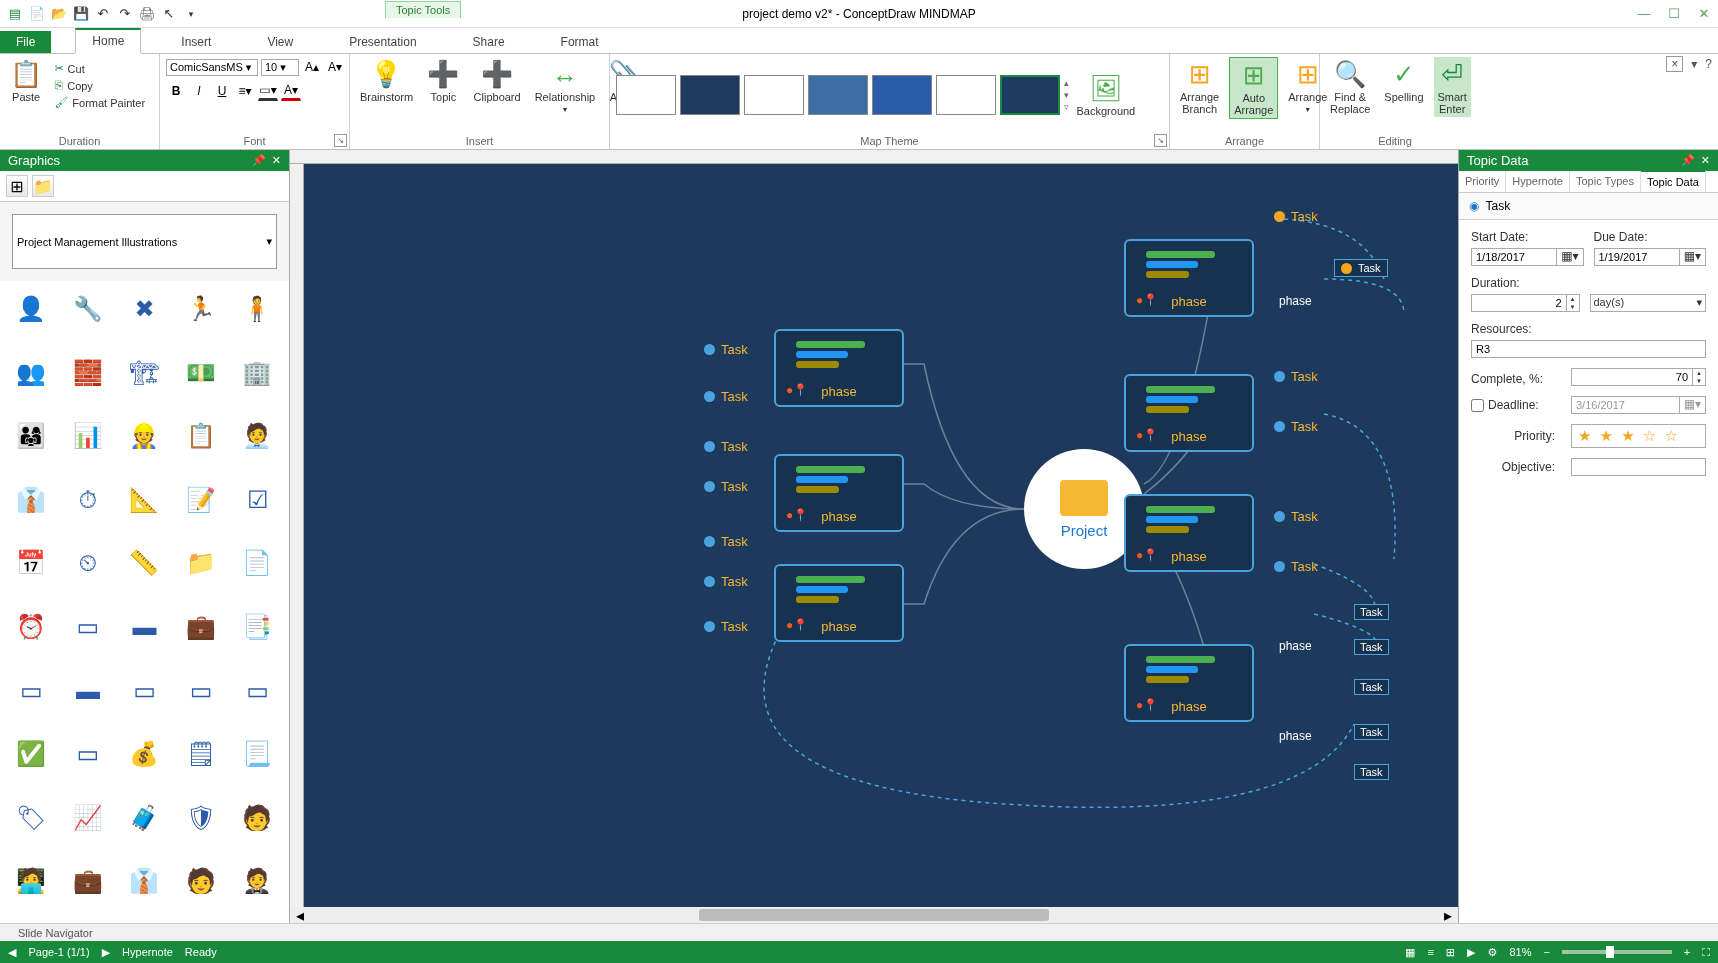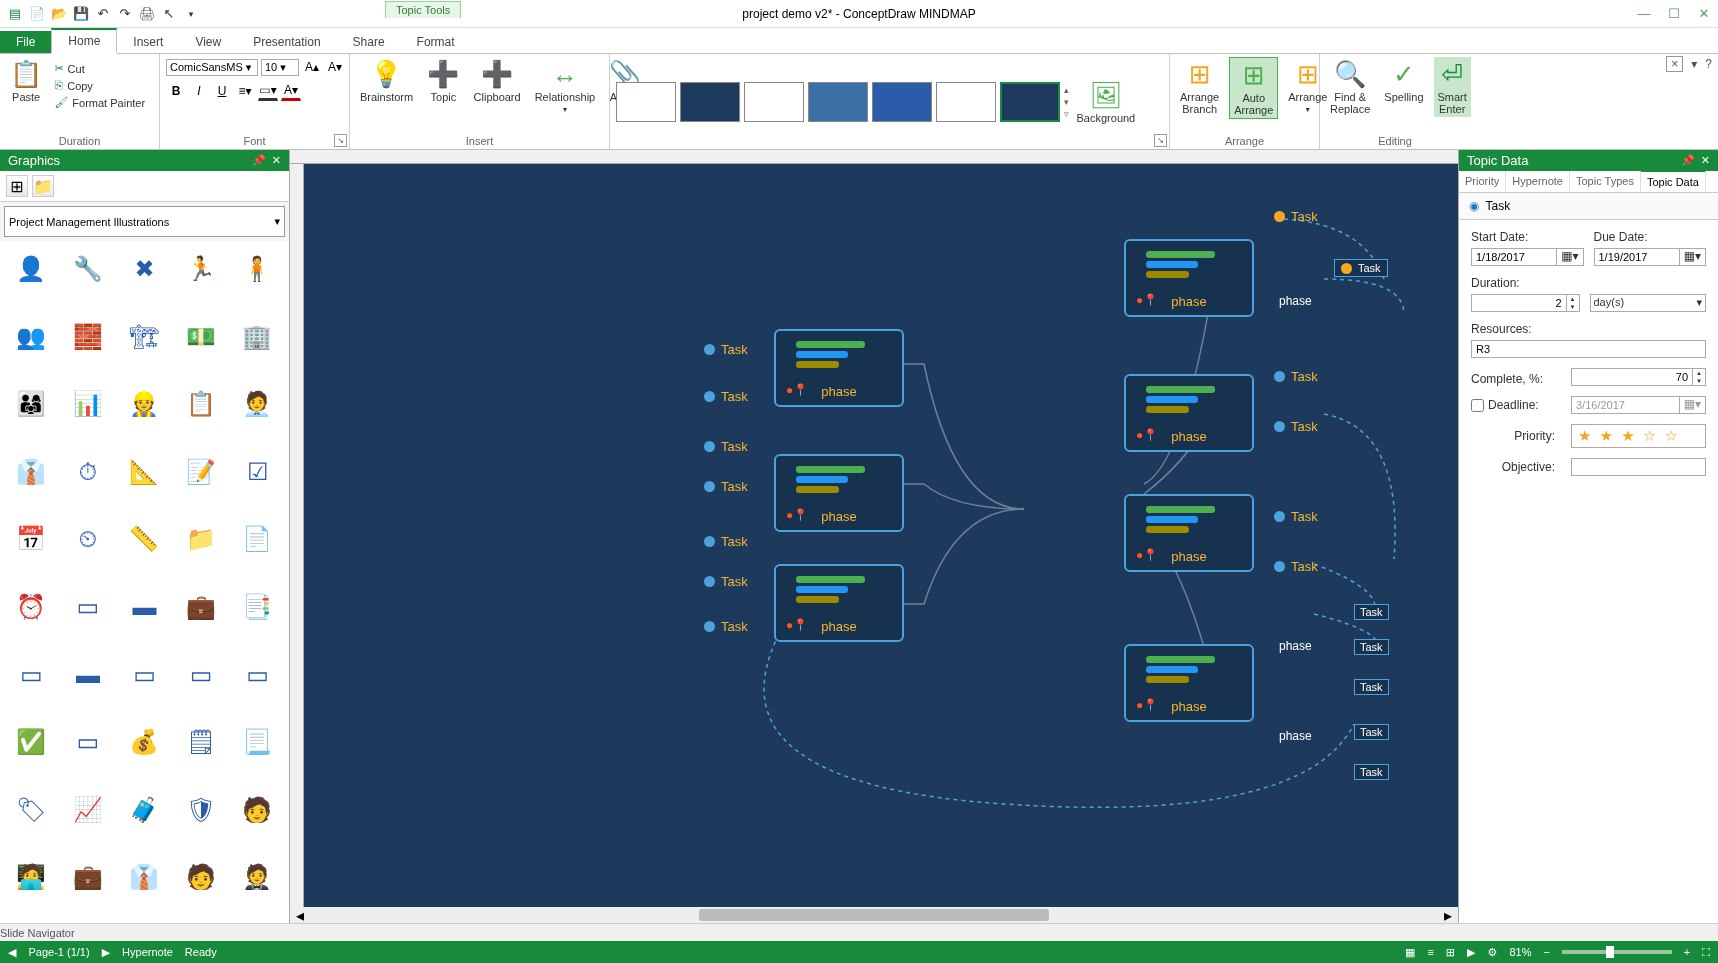--- a/index.html
+++ b/index.html
@@ -8,21 +8,21 @@
 
 .title-bar { height: 28px; background: #fff; border-bottom: 1px solid #ddd; display: flex; align-items: center; position: relative; }
 .qat { display: flex; gap: 4px; padding-left: 6px; align-items: center; }
 .qat-icon { width: 18px; height: 18px; display: flex; align-items: center; justify-content: center; font-size: 13px; cursor: pointer; }
 .title-text { position: absolute; left: 50%; transform: translateX(-50%); font-size: 12px; color: #000; }
 .topic-tools-box { position: absolute; left: 385px; top: 1px; padding: 2px 10px; background: #e8f5e9; border: 1px solid #8fd49a; border-bottom: none; font-size: 11px; color: #2e7d32; }
 .win-controls { position: absolute; right: 4px; display: flex; gap: 10px; }
 .win-btn { width: 20px; height: 18px; display: flex; align-items: center; justify-content: center; font-size: 13px; color: #5c9b5c; cursor: pointer; }
 
 
-.menu-bar { height: 26px; display: flex; align-items: flex-end; border-bottom: 1px solid #c0c0c0; background: #fff; }
+.menu-bar { height: 26px; display: flex; align-items: flex-end; border-bottom: 1px solid #c0c0c0; background: #fff; gap: 24px; }
 .file-tab { background: #178a3c; color: #fff; padding: 4px 16px; font-size: 12px; cursor: pointer; }
 .menu-tab { padding: 4px 16px; font-size: 12px; color: #444; cursor: pointer; }
 .menu-tab.active { border: 1px solid #c0c0c0; border-bottom: 2px solid #fff; margin-bottom: -1px; background: #fff; border-top: 2px solid #1a8a3c; }
 
 
 .ribbon { height: 96px; background: #fff; border-bottom: 1px solid #c0c0c0; display: flex; }
 .rgroup { border-right: 1px solid #d0d0d0; display: flex; flex-direction: column; justify-content: space-between; padding: 3px 6px 2px; position: relative; }
 .rgroup-label { text-align: center; font-size: 11px; color: #666; padding-top: 2px; }
 .rgroup-body { display: flex; align-items: flex-start; gap: 6px; flex: 1; }
 .vbtn { display: flex; flex-direction: column; align-items: center; justify-content: flex-start; gap: 2px; cursor: pointer; padding: 2px 4px; font-size: 11px; color: #333; text-align: center; }
@@ -38,21 +38,21 @@
 .theme-thumb.sel { border: 2px solid #1a8a3c; }
 .panel-toggle { cursor: pointer; }
 
 
 .main { display: flex; height: calc(963px - 28px - 26px - 96px - 18px - 22px); }
 .graphics-panel { width: 290px; border-right: 1px solid #aaa; display: flex; flex-direction: column; background: #f5f5f5; }
 .panel-hdr { background: #178a3c; color: #fff; font-size: 13px; padding: 3px 8px; display: flex; justify-content: space-between; align-items: center; }
 .panel-hdr .controls { display: flex; gap: 6px; font-size: 11px; }
 .gfx-toolbar { padding: 4px 6px; display: flex; gap: 4px; background: #fff; border-bottom: 1px solid #ccc; }
 .gfx-tb-btn { width: 22px; height: 22px; border: 1px solid #ccc; background: linear-gradient(#fff,#e8e8e8); cursor: pointer; display:flex; align-items:center; justify-content:center; }
-.gfx-dropdown { padding: 8px 4px; background: #fff; border: 1px solid #999; font-size: 11px; display: flex; justify-content: space-between; align-items: center; margin: 4px; cursor: pointer; }
+.gfx-dropdown { padding: 20px 4px; background: #fff; border: 1px solid #999; font-size: 11px; display: flex; justify-content: space-between; align-items: center; margin: 12px; cursor: pointer; }
 .gfx-grid { flex: 1; overflow: auto; background: #fff; display: grid; grid-template-columns: repeat(5, 1fr); gap: 2px; padding: 4px; }
 .gfx-item { height: 48px; background: #fff; display: flex; align-items: center; justify-content: center; font-size: 24px; cursor: pointer; color: #2a5caa; }
 
 
 .canvas-wrap { flex: 1; display: flex; flex-direction: column; overflow: hidden; }
 .ruler-h { height: 14px; background: #f0f0f0; border-bottom: 1px solid #aaa; }
 .canvas-row { flex: 1; display: flex; overflow: hidden; }
 .ruler-v { width: 14px; background: #f0f0f0; border-right: 1px solid #aaa; }
 .canvas { flex: 1; background: #1d3a5c; position: relative; overflow: hidden; }
 .scroll-h { height: 16px; background: #eee; display: flex; align-items: center; }
@@ -90,21 +90,21 @@
 .td-label { font-size: 12px; color: #333; }
 .td-input { border: 1px solid #aaa; padding: 2px 4px; font-size: 11px; background: #fff; width: 100%; }
 .spinner { display: flex; }
 .spinner input { flex: 1; text-align: right; }
 .spinner .sp-btns { display: flex; flex-direction: column; border: 1px solid #aaa; border-left: none; }
 .spinner .sp-btns div { font-size: 6px; padding: 0 3px; cursor: pointer; line-height: 8px; }
 .stars { color: #f5a623; font-size: 15px; letter-spacing: 2px; }
 .task-hdr { display:flex; align-items:center; gap:6px; padding:6px 10px; border-bottom:1px solid #ccc; font-size:12px; background:#fafafa; }
 
 
-.slide-nav { height: 18px; background: #f0f0f0; border-top: 1px solid #ccc; font-size: 11px; color: #555; padding-left: 0; display:flex; align-items:center; }
+.slide-nav { height: 18px; background: #f0f0f0; border-top: 1px solid #ccc; font-size: 11px; color: #555; padding-left: 18px; display:flex; align-items:center; }
 .status-bar { height: 22px; background: #178a3c; color: #fff; display: flex; align-items: center; font-size: 11px; padding: 0 8px; justify-content: space-between; }
 .status-left, .status-right { display: flex; align-items: center; gap: 12px; }
 .status-icon { cursor: pointer; }
 .zoom-slider { width: 110px; height: 4px; background: #9cc49f; position: relative; }
 .zoom-thumb { position: absolute; width: 8px; height: 12px; background: #fff; top: -4px; left: 40%; }
 
 .right-help { position:absolute; right:6px; top:56px; display:flex; gap:8px; align-items:center; color:#555; font-size:12px;}
 </style>
 </head>
 <body>
@@ -239,20 +239,21 @@
       <div style="display:flex;flex-direction:column;gap:2px;font-size:9px;color:#666;cursor:pointer">
           <span>▴</span>
           <span>▾</span>
           <span>▿</span>
         </div>
       <div class="vbtn">
           <span class="icon-lg" style="color:#4caf50">🖼</span>
           <span>Background</span>
         </div>
     </div>
+    <div class="rgroup-label">Map Theme</div>
     <div class="dlg-launcher">↘</div>
   </div>
 
   <div class="rgroup" style="width:150px">
     <div class="rgroup-body">
       <div class="vbtn">
           <span class="icon-lg" style="color:#f5a623">⊞</span>
           <span style="white-space:pre">Arrange
 Branch</span>
         </div>
@@ -381,20 +382,24 @@
           <g stroke="#4aa3df" stroke-width="1.5" stroke-dasharray="4 4" fill="none">
             <path d="M475 470 Q 400 620 700 640 Q 1000 660 1050 560"></path>
             <path d="M980 55 Q 1060 60 1080 115"></path>
             <path d="M1020 115 Q 1100 115 1100 150"></path>
             <path d="M1020 250 Q 1100 265 1090 395"></path>
             <path d="M1010 400 Q 1090 430 1065 455"></path>
             <path d="M1010 450 Q 1090 470 1070 490"></path>
           </g>
         </svg>
 
+        <div class="central">
+          <div class="briefcase"></div>
+          <div class="lbl">Project</div>
+        </div>
 
         <div class="phase-node" style="left:470px;top:165px">
           <div class="bars">
               <div class="bar g"></div>
               <div class="bar b"></div>
               <div class="bar y"></div>
             </div>
           <span class="pin">●📍</span>
           <span class="lbl">phase</span>
         </div>

